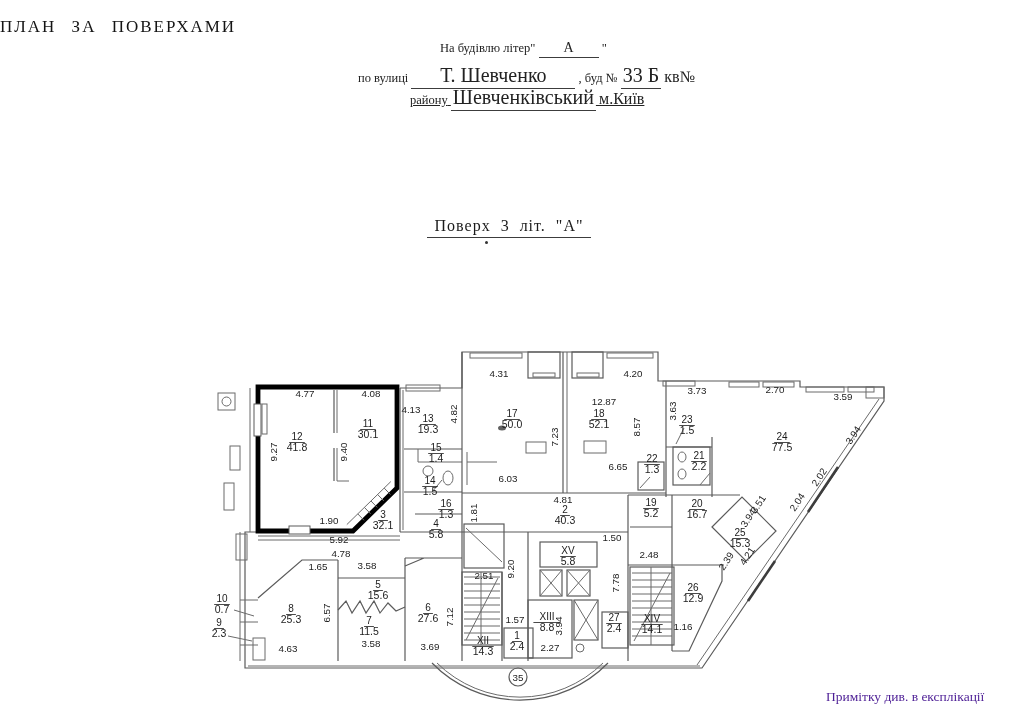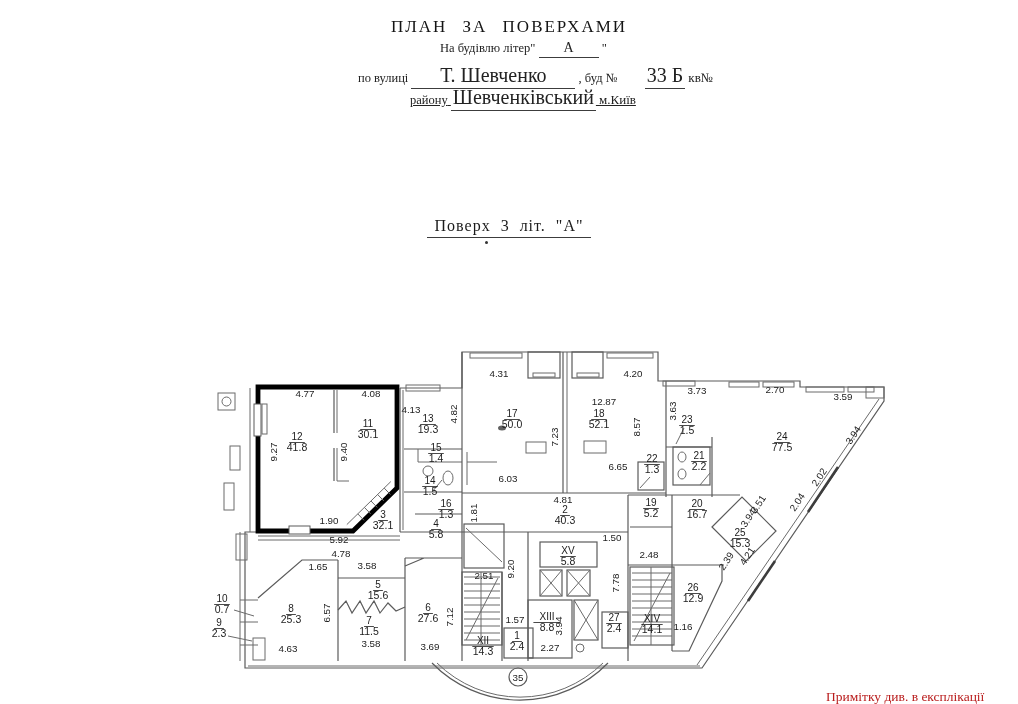--- a/index.html
+++ b/index.html
@@ -1,32 +1,32 @@
 <!DOCTYPE html>
 <html><head>
 <meta charset="utf-8">
 <style>
   html,body{margin:0;padding:0;}
   body{
     width:1018px;height:704px;position:relative;background:#ffffff;
     font-family:"Liberation Serif",serif;color:#1b1b1b;overflow:hidden;
   }
   .abs{position:absolute;}
-  .hdr-title{top:17px;left:0;width:1018px;text-align:center;font-size:17px;
+  .hdr-title{top:17px;left:0;width:1018px;font-size:17px;
     letter-spacing:2px;word-spacing:9px;color:#141414;}
   .row{white-space:nowrap;font-size:12.5px;color:#222;}
   .lbl{font-size:12.5px;}
-  .sm{font-size:13px;}
+  .sm{font-size:16px;}
   .u{display:inline-block;border-bottom:1px solid #3c3c3c;text-align:center;
      font-size:20px;padding:0 2px 1px 2px;vertical-align:baseline;}
   .floor-wrap{top:217px;left:0;width:1018px;text-align:center;}
   .floor-line{display:inline-block;border-bottom:1px solid #3c3c3c;
      font-size:16px;letter-spacing:1px;word-spacing:5px;padding:0 8px 2px 8px;}
   .title-dot{top:241px;left:485px;width:3px;height:3px;border-radius:50%;background:#333;}
-  .note{top:689px;left:826px;font-size:13.5px;color:#b91c1c;}
+  .note{top:689px;left:826px;font-size:13.5px;color:#4c1d95;}
   svg{position:absolute;top:0;left:0;}
   .w{stroke:#5b5b5b;stroke-width:1.2;fill:none;}
   .w2{stroke:#6b6b6b;stroke-width:1;fill:none;}
   .thick{stroke:#000;stroke-width:4.8;fill:none;}
   .win{stroke:#5b5b5b;stroke-width:1;fill:#fff;}
   .winseg{stroke:#3d3d3d;stroke-width:2.6;fill:none;}
   .rid{font:10px "Liberation Sans",sans-serif;text-anchor:middle;fill:#1c1c1c;}
   .rar{font:10.5px "Liberation Sans",sans-serif;text-anchor:middle;fill:#1c1c1c;}
   .dim{font:9.8px "Liberation Sans",sans-serif;text-anchor:middle;fill:#1c1c1c;}
   .ul{stroke:#1c1c1c;stroke-width:0.8;}
@@ -39,21 +39,21 @@
 <div class="abs row" style="top:40px;left:440px;">
   <span class="lbl">На будівлю літер"</span>
   <span class="u" style="min-width:56px;font-size:14px;">А</span>
   <span class="lbl">"</span>
 </div>
 
 <div class="abs row" style="top:64px;left:358px;">
   <span class="lbl">по вулиці</span>
   <span class="u" style="min-width:160px;">Т. Шевченко</span>
   <span class="lbl">, буд №</span>
-  <span class="u" style="min-width:28px;margin-left:24px;">33 Б</span>
+  <span class="u" style="min-width:28px;">33 Б</span>
   <span class="sm">кв№</span>
 </div>
 
 <div class="abs row" style="top:86px;left:410px;text-decoration:underline;">
   <span class="lbl">району</span>
   <span class="u" style="min-width:122px;">Шевченківський</span>
   <span class="sm">м.Київ</span>
 </div>
 
 <div class="abs floor-wrap">

